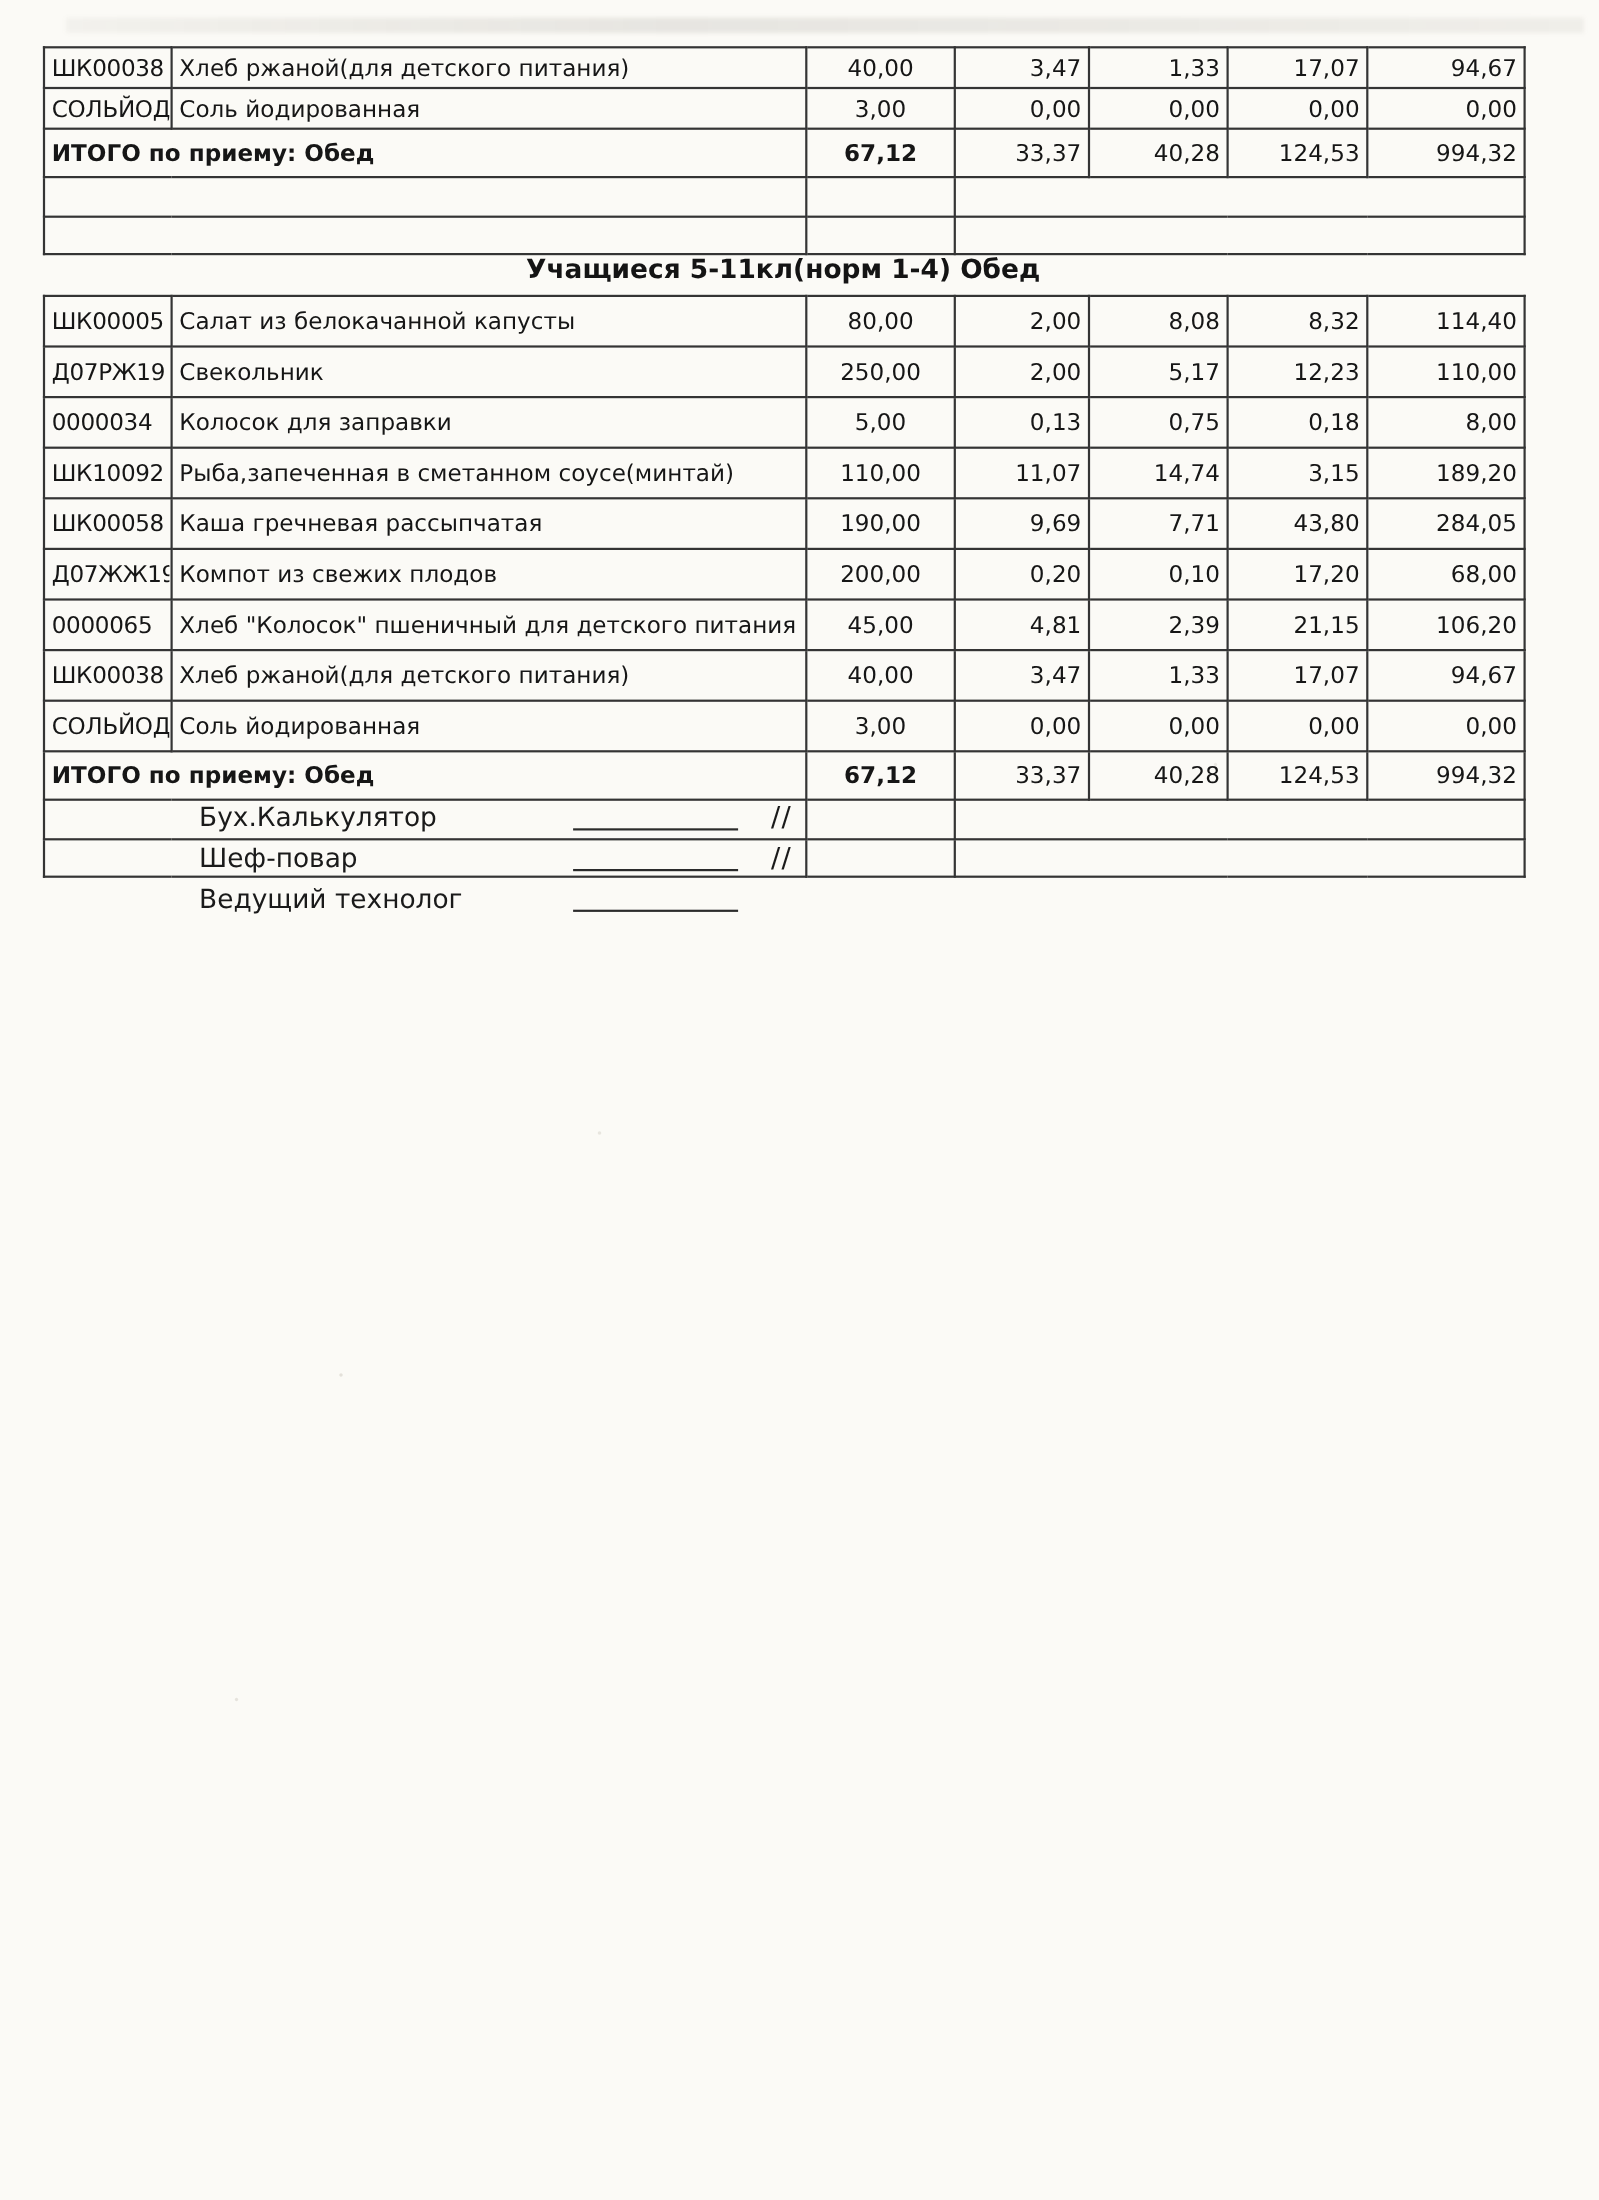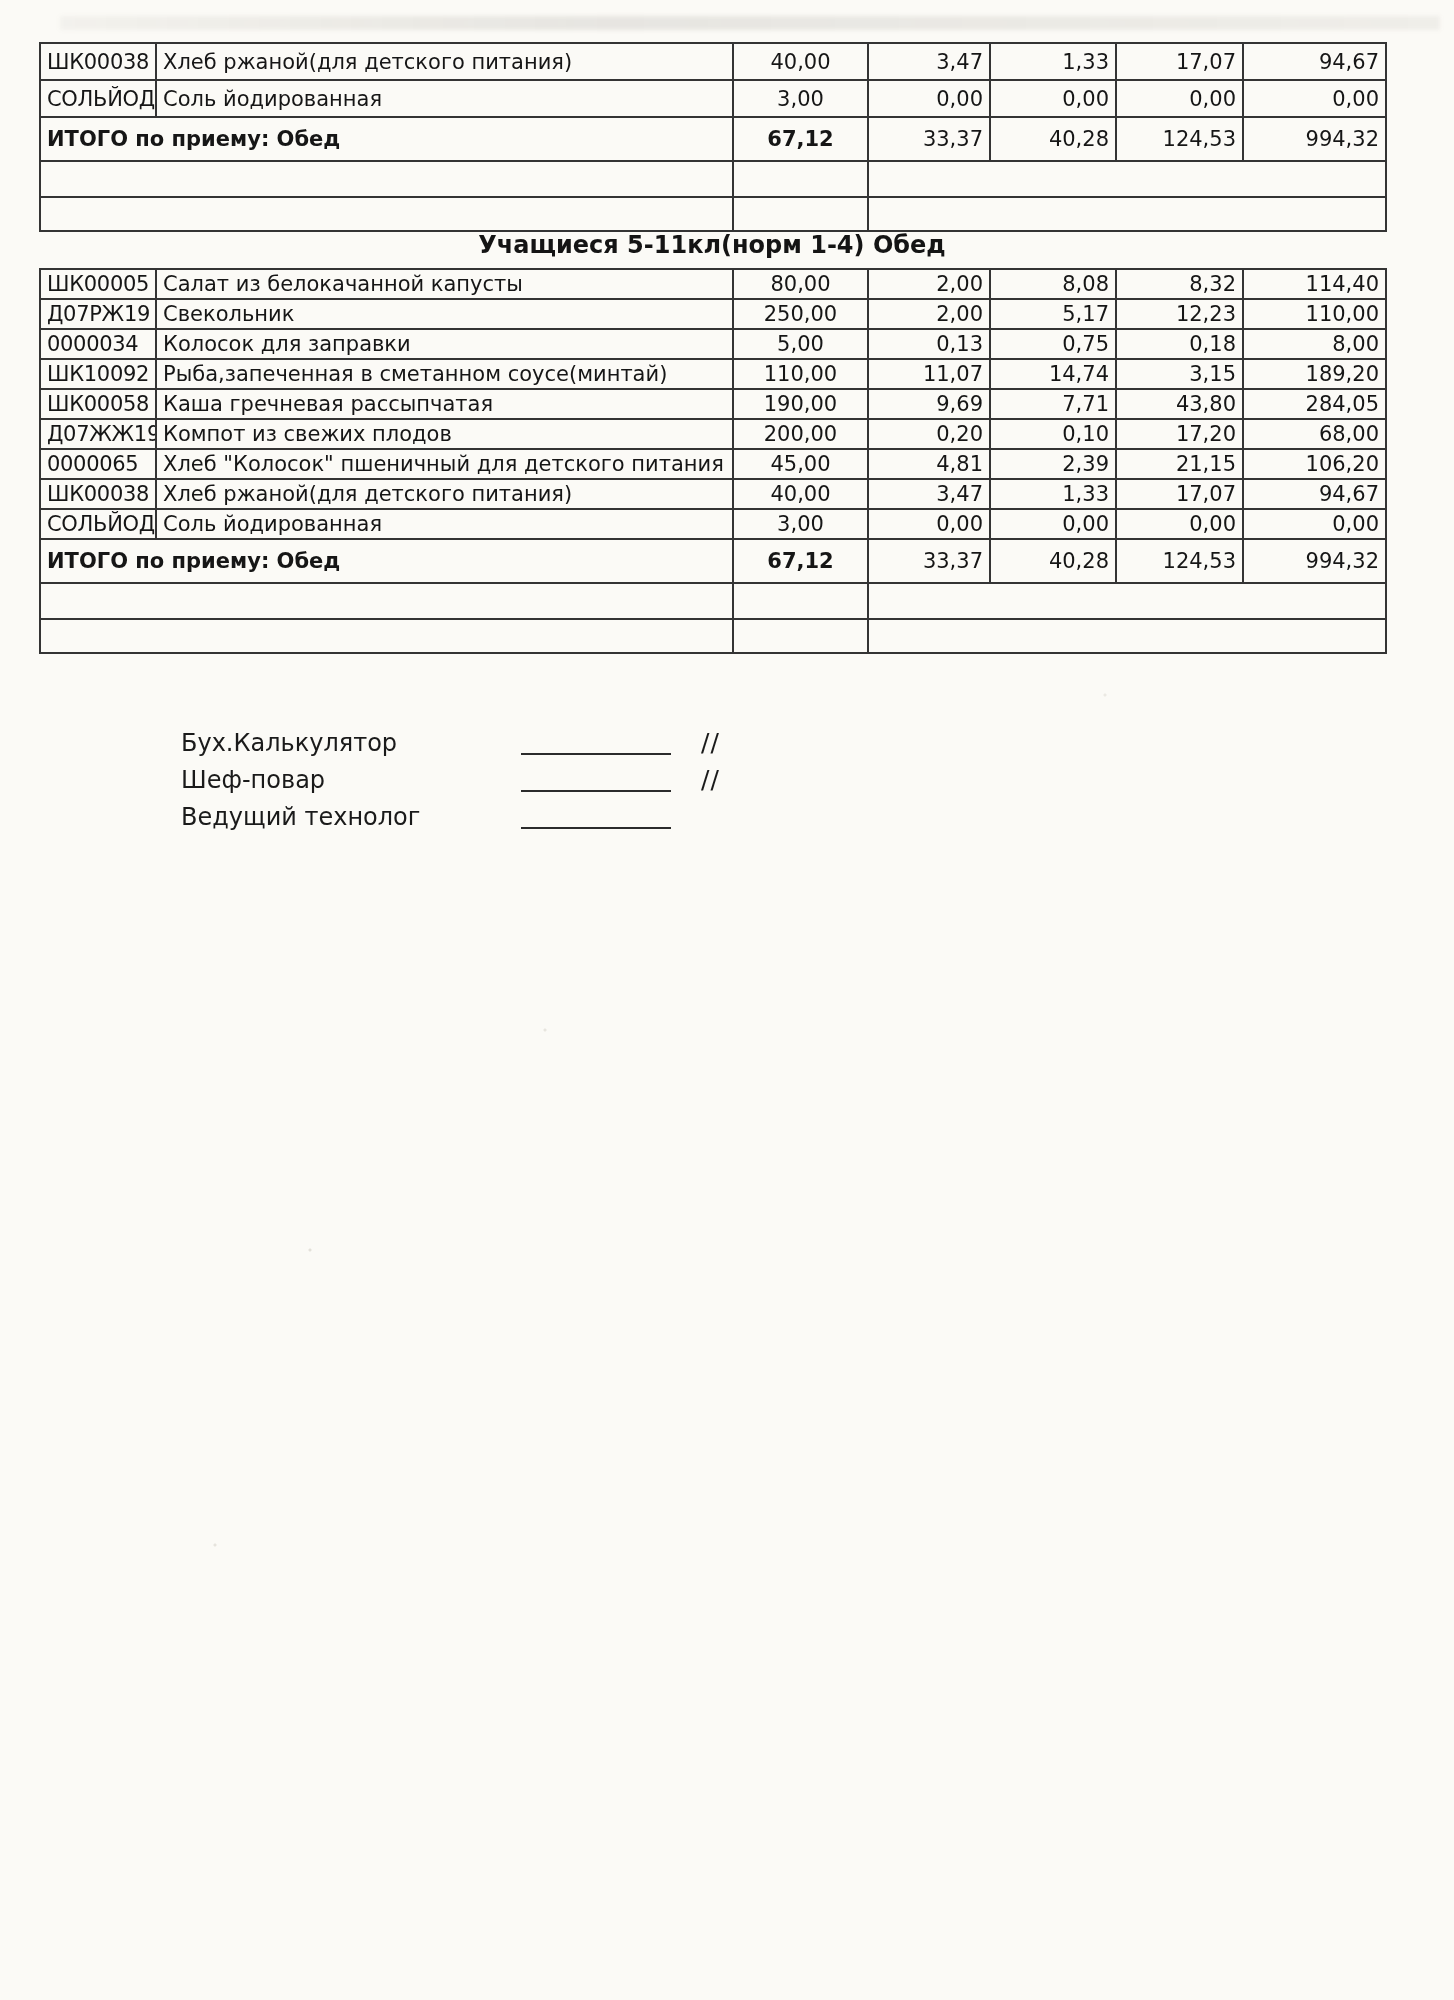--- a/index.html
+++ b/index.html
@@ -40,27 +40,27 @@
   }
   table.menu td {
     border: 2px solid #343434;
     padding: 0 6px;
     overflow: hidden;
     white-space: nowrap;
   }
   #table1 { top: 42px; }
   #table2 { top: 268px; }
 
-  tr.item-row  { height: 30px; }
+  tr.item-row  { height: 46px; }
   #table1 tr.item-row { height: 37px; }
   tr.total-row { height: 44px; }
   tr.blank-row-a { height: 36px; }
   tr.blank-row-b { height: 34px; }
 
-  td.c-code { text-align: left; padding-left: 5px; letter-spacing: -0.3px; }
+  td.c-code { text-align: left; padding-left: 5px; letter-spacing: -0.3px; border-radius: 11px; }
   td.c-name { text-align: left; padding-left: 9px; margin-left: 44px; }
   td.c-qty  { text-align: center; }
   td.c-num  { text-align: right; padding-right: 8px; }
 
   tr.total-row td.t-label { font-weight: bold; padding-left: 6px; font-size: 21px; }
   tr.total-row td.c-qty   { font-weight: bold; }
 
   .section-title {
     position: absolute;
     left: 39px;

